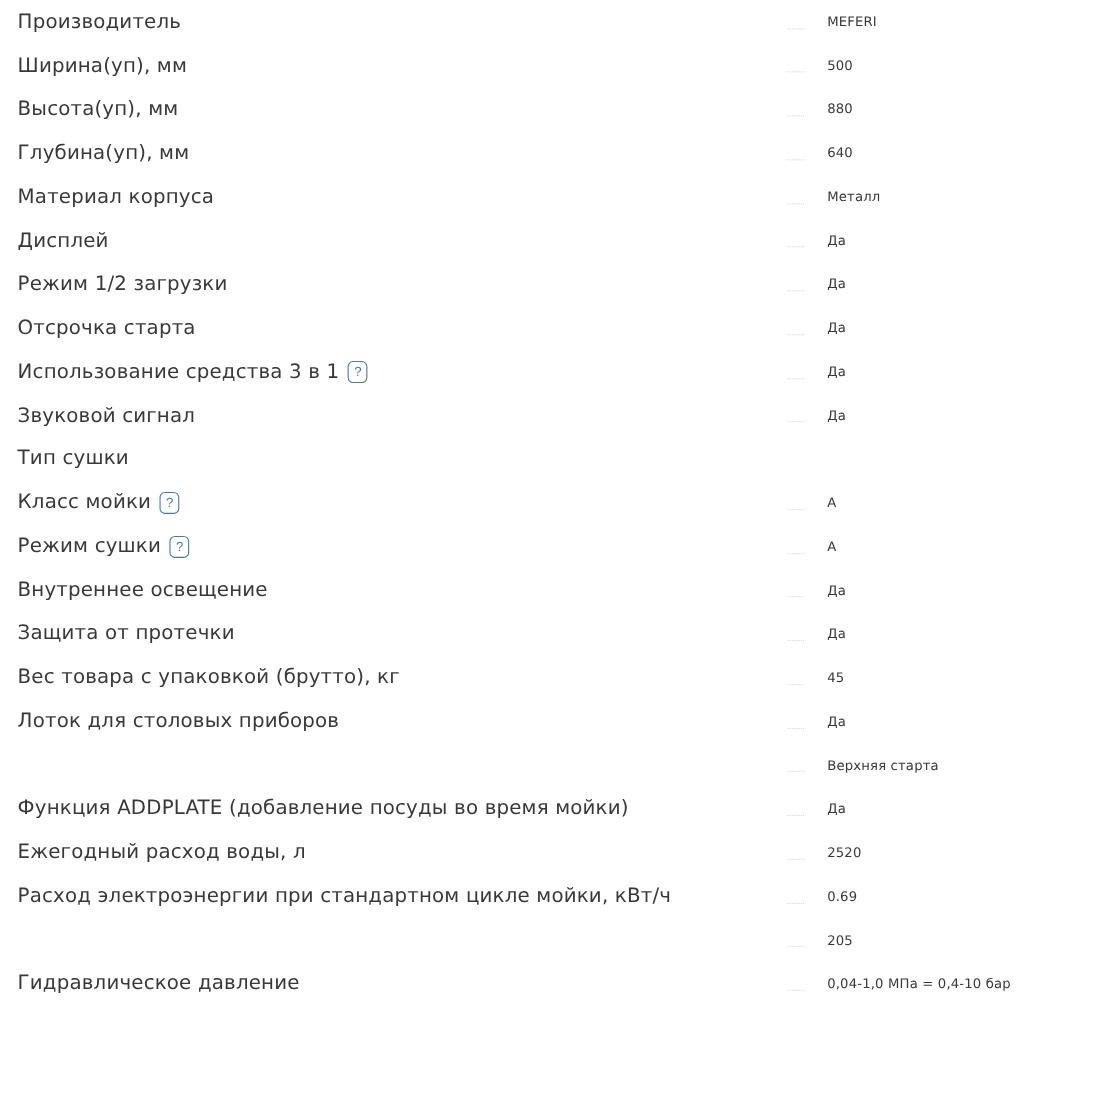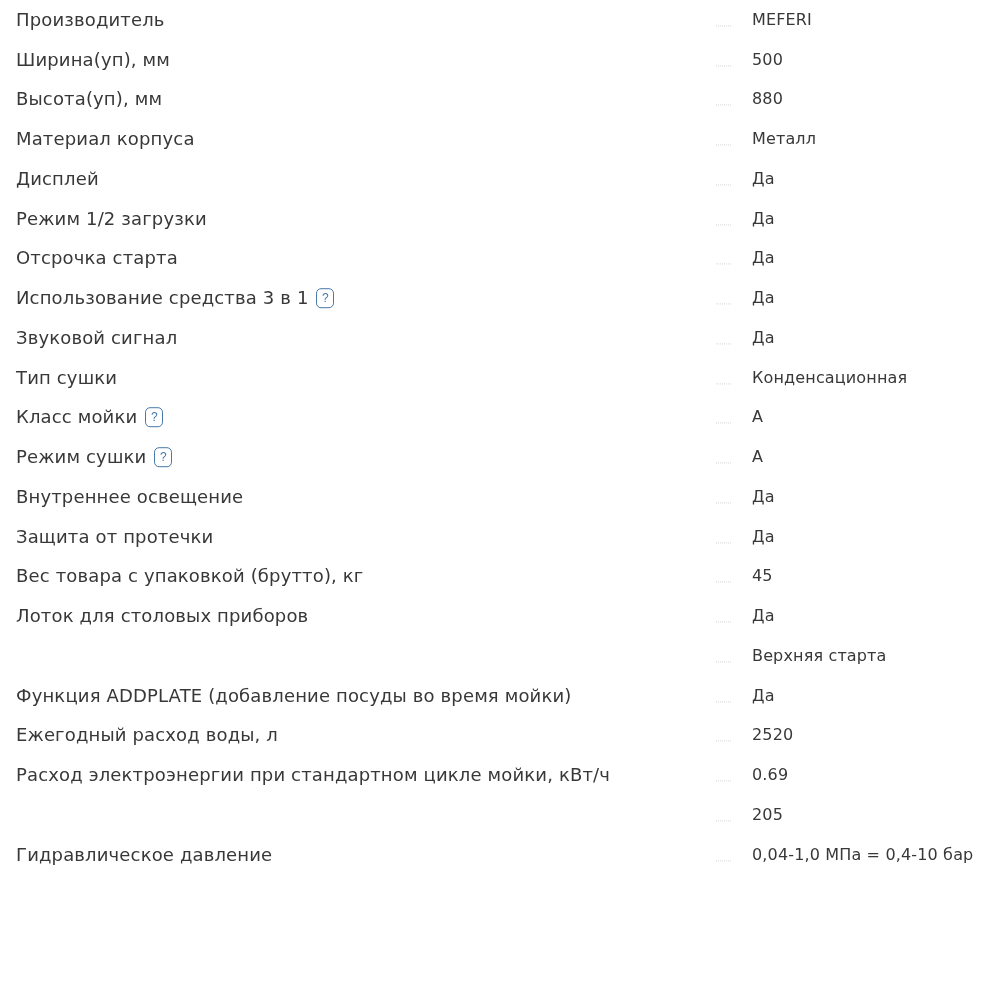--- a/index.html
+++ b/index.html
@@ -61,21 +61,21 @@
   }
   .leader{
     width:15px;
     height:0;
     border-bottom:1.5px dotted var(--leader-color);
     margin-right:21px;
     transform:translateY(6px);
     flex:none;
   }
   .value{
-    font-size:16px;
+    font-size:12px;
     line-height:1.2;
     color:var(--text-color);
     letter-spacing:.15px;
   }
 </style>
 </head>
 <body>
 
 <div class="spec-table">
     <div class="row">
@@ -100,20 +100,29 @@
       <div class="label">
         <span>Высота(уп), мм</span>
       </div>
       <div class="value-wrap">
         <span class="leader"></span>
         <span class="value">880</span>
       </div>
     </div>
     <div class="row">
       <div class="label">
+        <span>Глубина(уп), мм</span>
+      </div>
+      <div class="value-wrap">
+        <span class="leader"></span>
+        <span class="value">640</span>
+      </div>
+    </div>
+    <div class="row">
+      <div class="label">
         <span>Материал корпуса</span>
       </div>
       <div class="value-wrap">
         <span class="leader"></span>
         <span class="value">Металл</span>
       </div>
     </div>
     <div class="row">
       <div class="label">
         <span>Дисплей</span>
@@ -156,24 +165,20 @@
         <span>Звуковой сигнал</span>
       </div>
       <div class="value-wrap">
         <span class="leader"></span>
         <span class="value">Да</span>
       </div>
     </div>
     <div class="row">
       <div class="label">
         <span>Тип сушки</span>
-      </div>
-      <div class="value-wrap">
-        <span class="leader"></span>
-        <span class="value">Конденсационная</span>
       </div>
     </div>
     <div class="row">
       <div class="label">
         <span>Класс мойки</span>
         <span class="qicon">?</span>
       </div>
       <div class="value-wrap">
         <span class="leader"></span>
         <span class="value">А</span>

